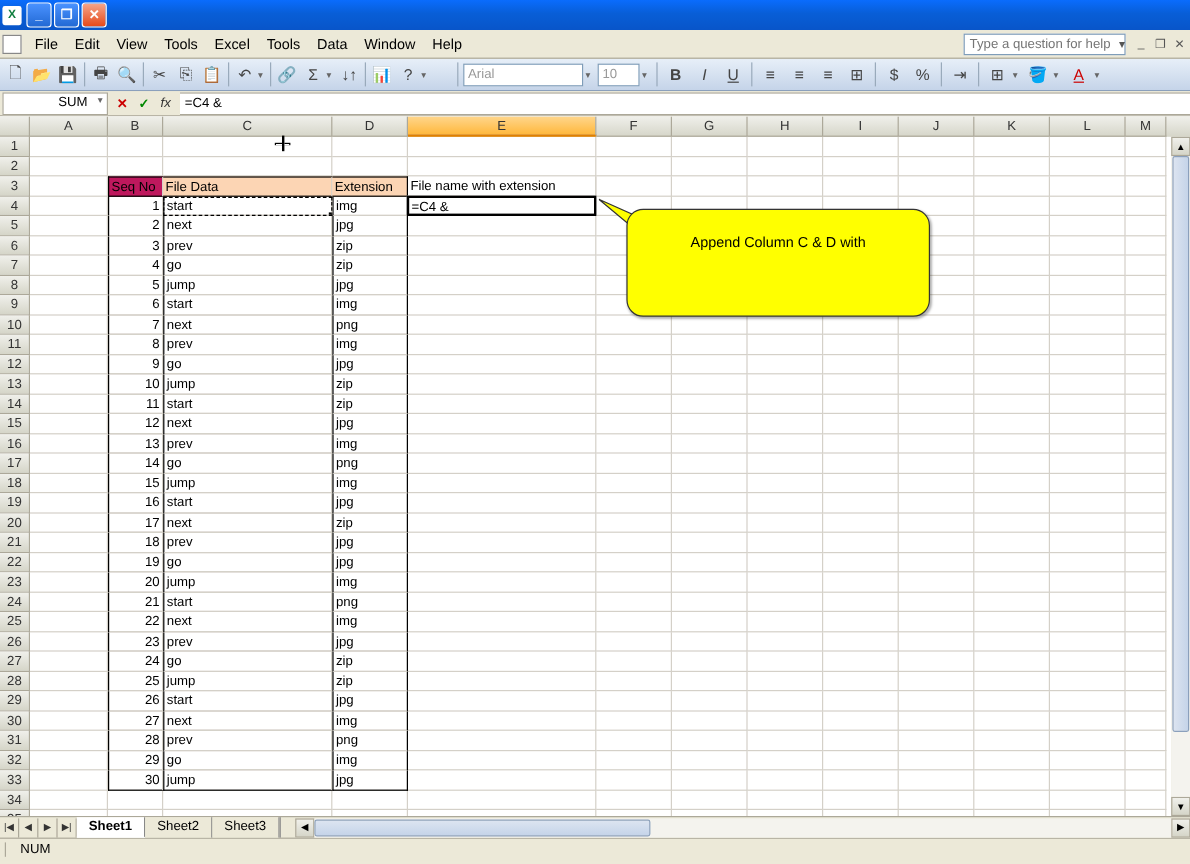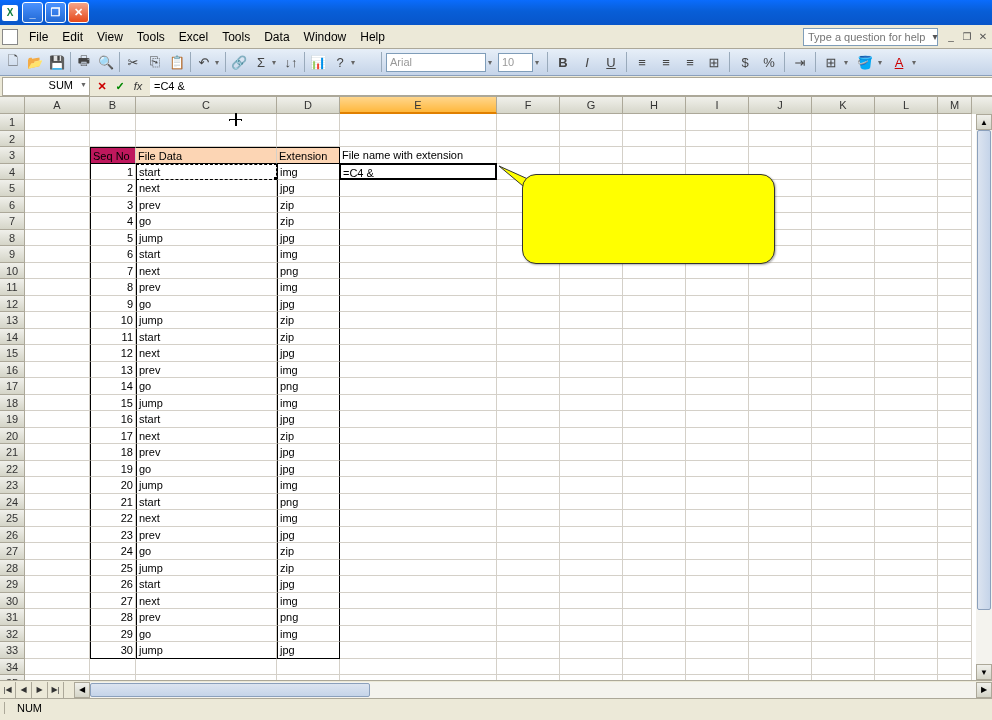--- a/index.html
+++ b/index.html
@@ -809,20 +809,21 @@
         <div class="cell " style="left: 252px; top: 495px; width: 63px; height: 16.5px;;border-left:1px solid #000;border-right:1px solid #000;">png</div>
         <div class="cell text-right" style="left: 65px; top: 511.5px; width: 46px; height: 16.5px;;border-left:1px solid #000;">29</div>
         <div class="cell " style="left: 111px; top: 511.5px; width: 141px; height: 16.5px;;border-left:1px solid #000;">go</div>
         <div class="cell " style="left: 252px; top: 511.5px; width: 63px; height: 16.5px;;border-left:1px solid #000;border-right:1px solid #000;">img</div>
         <div class="cell text-right" style="left: 65px; top: 528px; width: 46px; height: 16.5px;;border-left:1px solid #000;border-bottom:1px solid #000;">30</div>
         <div class="cell " style="left: 111px; top: 528px; width: 141px; height: 16.5px;;border-left:1px solid #000;border-bottom:1px solid #000;">jump</div>
         <div class="cell " style="left: 252px; top: 528px; width: 63px; height: 16.5px;;border-left:1px solid #000;border-right:1px solid #000;border-bottom:1px solid #000;">jpg</div>
         <div class="cell marching" style="left: 111px; top: 49.5px; width: 141px; height: 16.5px;"></div>
         <div class="cell editing-cell" style="left: 314px; top: 48.5px; width: 158px; height: 17.5px;">=C4 &amp;</div>
         <div class="callout">
+          <div>Append Column C &amp; D with</div>
         </div>
         <div class="callout-tail">
           <svg width="50" height="50">
             <polygon points="40,28 48,50 0,10" fill="#ffff00" stroke="#333" stroke-width="1"></polygon>
           </svg>
         </div>
       </div>
   </div>
   <div class="v-scrollbar">
     <div class="v-scroll-btn">▲</div>
@@ -833,20 +834,26 @@
   </div>
 </div>
 
 <div class="sheet-tabs-bar">
   <div class="tab-nav">
     <div class="tab-nav-btn">|◀</div>
     <div class="tab-nav-btn">◀</div>
     <div class="tab-nav-btn">▶</div>
     <div class="tab-nav-btn">▶|</div>
   </div>
+  <div id="sheet-tabs-target" style="display:flex">
+      <div class="sheet-tab active">Sheet1</div>
+      <div class="sheet-tab">Sheet2</div>
+      <div class="sheet-tab">Sheet3</div>
+      <span style="border-left:1px solid #888;padding-left:2px;font-size:11px"> </span>
+    </div>
   <div class="h-scrollbar">
     <div class="h-scroll-btn">◀</div>
     <div class="h-scroll-track">
         <div class="h-scroll-thumb"></div>
       </div>
     <div class="h-scroll-btn">▶</div>
   </div>
 </div>
 
 <div class="statusbar">

